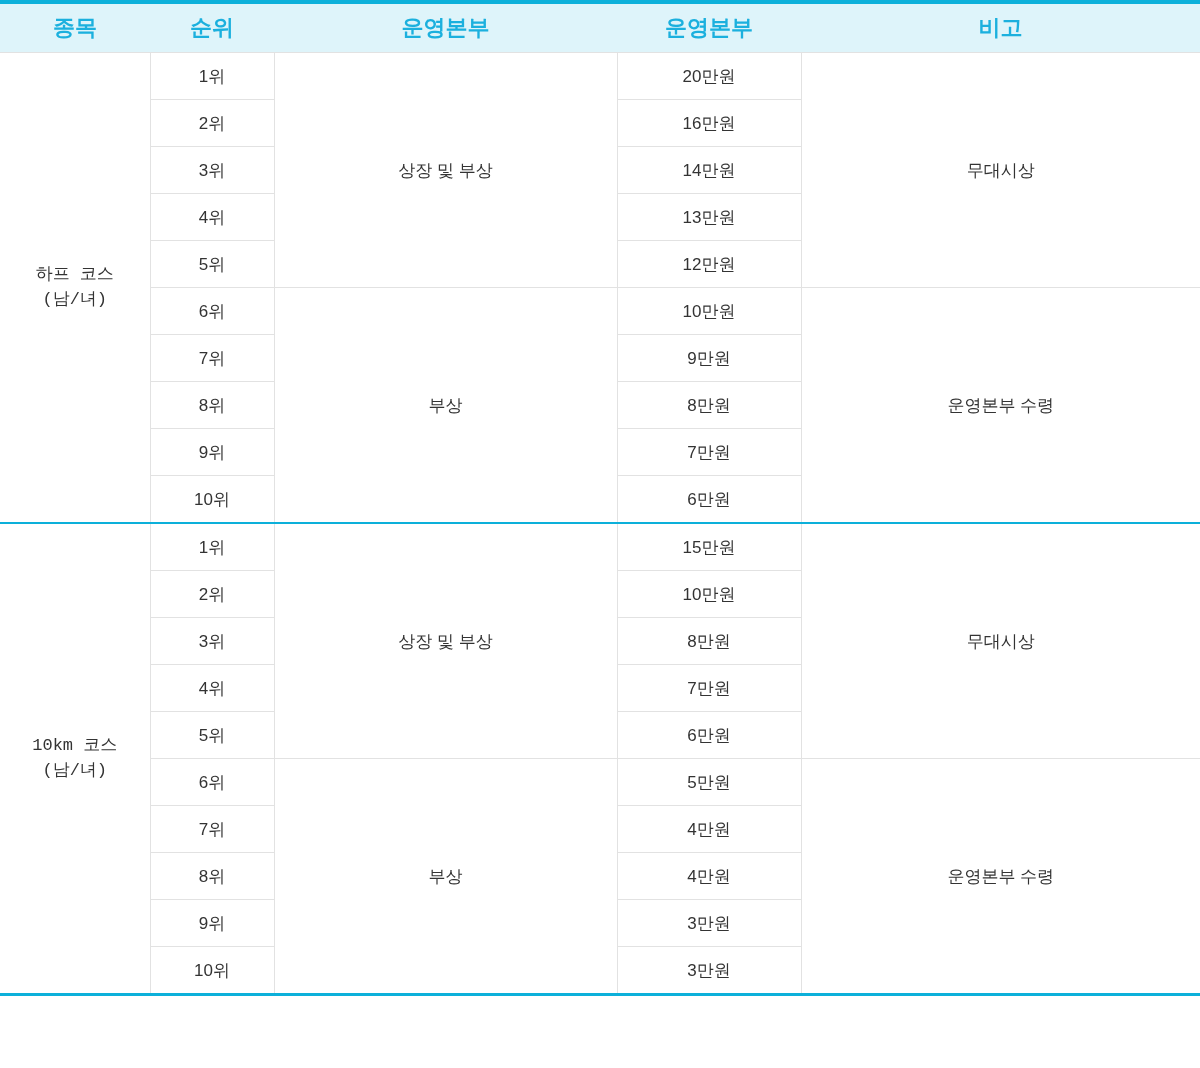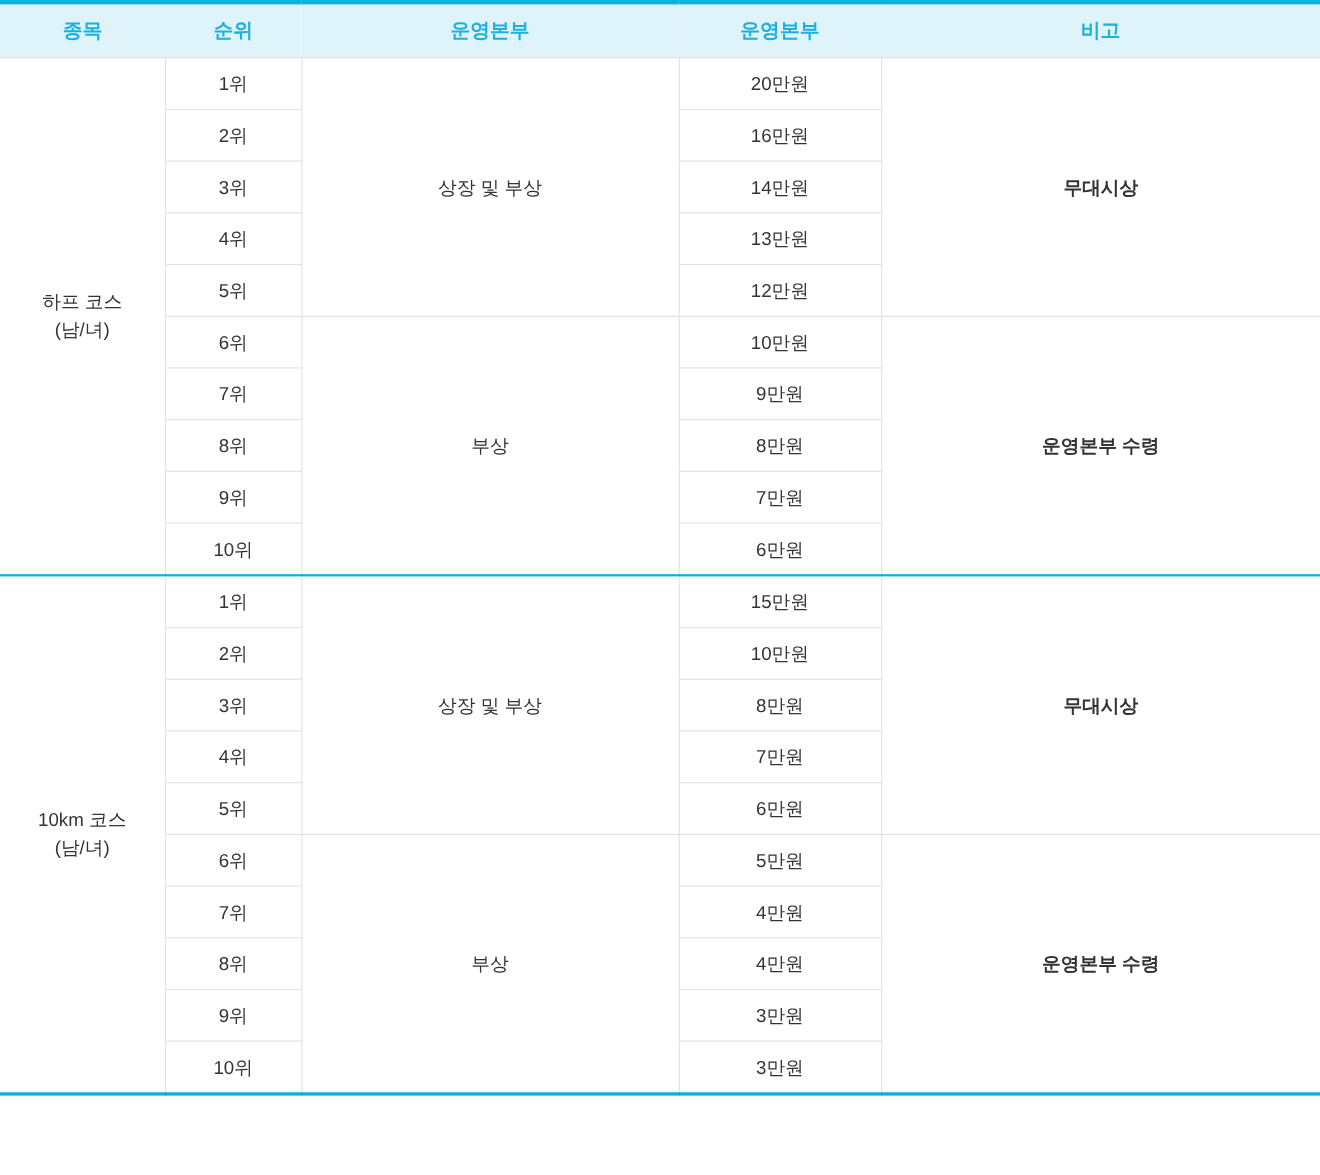--- a/index.html
+++ b/index.html
@@ -20,21 +20,21 @@
   table.prize-table{
     width:1200px;
     border-collapse:collapse;
     table-layout:fixed;
     border-top:4px solid var(--accent);
     border-bottom:3px solid var(--accent);
   }
   thead th{
     background:var(--header-bg);
     color:var(--header-text);
-    font-size:18px;
+    font-size:22px;
     font-weight:bold;
     height:48px;
     text-align:center;
     vertical-align:middle;
     border:none;
     padding:0;
   }
   tbody{
     border-bottom:2px solid var(--accent);
   }
@@ -42,22 +42,22 @@
     border:1px solid var(--border);
     height:46px;
     text-align:center;
     vertical-align:middle;
     font-size:17px;
     color:var(--body-text);
     padding:0 6px;
     background:#ffffff;
   }
   td.event-cell{border-left:none;}
-  td.remark-cell{border-right:none;font-weight:bold;}
-  td.event-cell .line{line-height:1.45;}
+  td.remark-cell{border-right:none;}
+  td.event-cell .line{line-height:1.45;font-family:Liberation Mono, monospace;}
 </style>
 </head>
 <body>
 
 <table class="prize-table">
   <colgroup>
     <col style="width:150px">
     <col style="width:124px">
     <col style="width:343px">
     <col style="width:184px">

